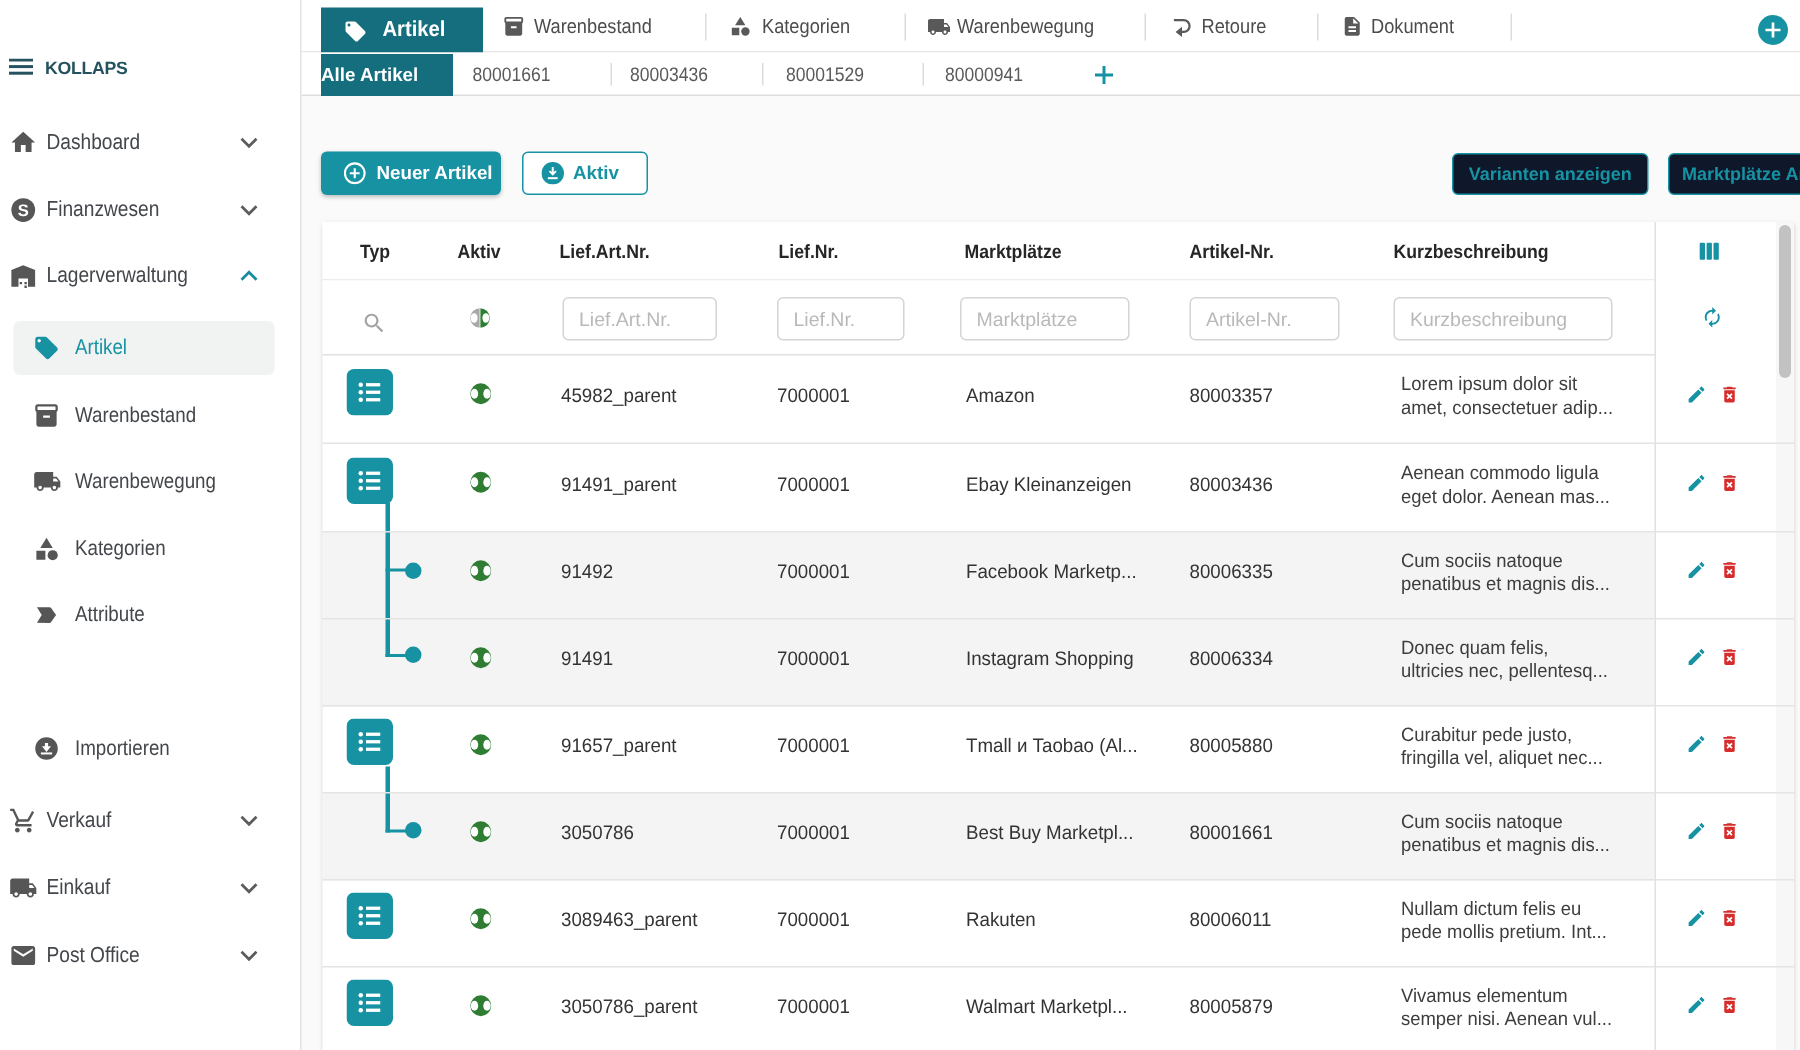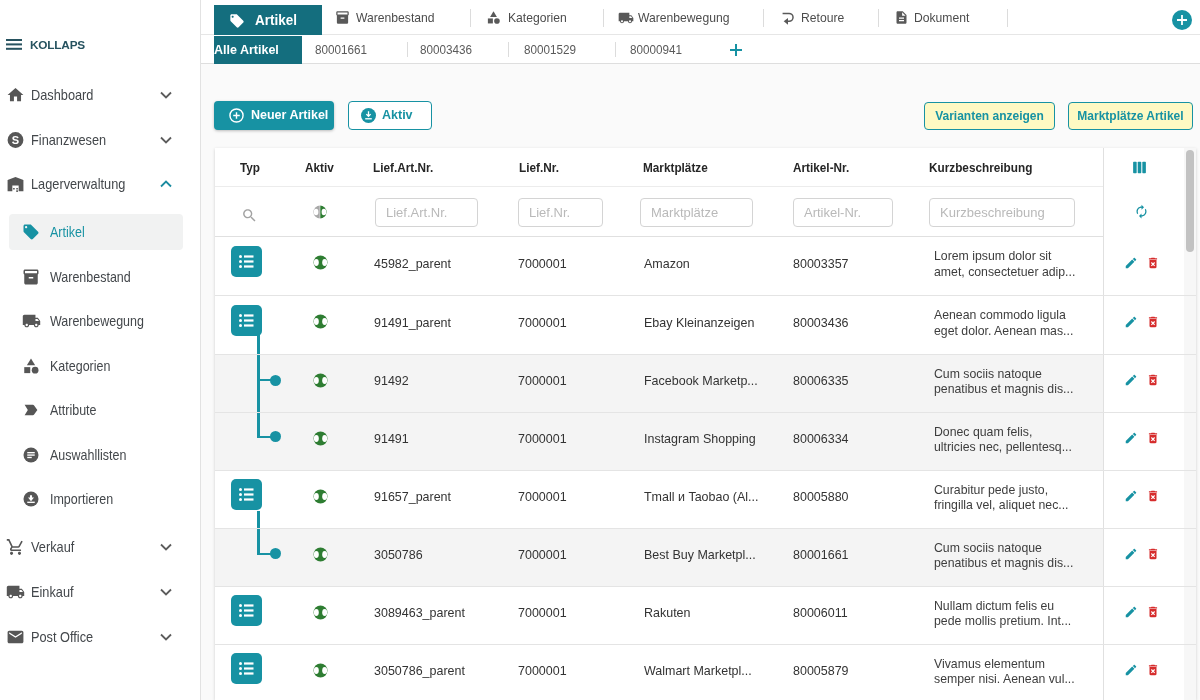--- a/index.html
+++ b/index.html
@@ -30,21 +30,21 @@
 .t2-label { position:absolute; top:0; height:29px; line-height:29px; font-size:13px; color:#5a5a5a; transform:scaleX(.9); transform-origin:left center; }
 .t2sep { position:absolute; top:7px; width:1px; height:15px; background:#dcdcdc; }
 #tab2-active { position:absolute; left:13px; top:1px; width:88px; height:28px; background:#146e7e; color:#fff; text-align:left; line-height:28px; font-size:12.5px; font-weight:700; }
 
 
 .btn { position:absolute; border-radius:4px; font-size:14px; }
 #btn-neu { left:214px; top:101px; width:120px; height:29px; background:#1792a3; box-shadow:0 1px 3px rgba(0,0,0,.25); }
 #btn-neu span { position:absolute; left:37px; top:0; height:34px; line-height:29px; color:#fff; font-weight:700; font-size:12.5px; }
 #btn-export { left:348px; top:101px; width:84px; height:29px; background:#fff; border:1px solid #1792a3; }
 #btn-export span { position:absolute; left:33px; top:0; height:27px; line-height:27px; color:#1792a3; font-weight:700; font-size:12.5px; }
-.btn-outline { background:#fef9c3; border:1px solid #1792a3; color:#1792a3; font-weight:500; text-align:center; }
+.btn-outline { background:#0f172a; border:1px solid #1792a3; color:#1792a3; font-weight:500; text-align:center;margin-left:44px; }
 #btn-var { left:924px; top:102px; width:131px; height:28px; line-height:26px; font-size:12px; font-weight:700; }
 #btn-ung { left:1068px; top:102px; width:125px; height:28px; line-height:26px; font-size:12px; font-weight:700; }
 
 
 #card { position:absolute; left:215px; top:148px; width:981px; height:552px; background:#fff; box-shadow:0 1px 3px rgba(0,0,0,.18); }
 #thead { position:absolute; left:0; top:0; width:981px; height:39px; background:#fff; border-bottom:1px solid #ececec; }
 .th { position:absolute; top:0; height:39px; line-height:39px; font-size:12.8px; font-weight:700; color:#262626; transform:scaleX(.92); transform-origin:left center; white-space:nowrap; }
 #tfilter { position:absolute; left:0; top:39px; width:981px; height:50px; background:#fff; border-bottom:1px solid #e0e0e0; }
 .finput { position:absolute; top:11px; height:29px; border:1px solid #d4d4d4; border-radius:4px; background:#fff; font-size:13px; color:#b9b9b9; line-height:27px; padding-left:10px; overflow:hidden; white-space:nowrap; }
 .trow { position:absolute; left:0; width:888px; }
@@ -126,32 +126,20 @@
           <path d="M3 13.5h8v8H3z"></path>
         </svg>
       <div class="tx">Kategorien</div>
     </div>
     <div class="sb-item sb-sub" style="top:395px">
       <svg class="ic" width="18" height="18" viewBox="0 0 24 24" fill="#565656">
           <path d="M3.5 18.99l11 .01c.67 0 1.27-.33 1.63-.84L20.5 12l-4.37-6.16c-.36-.51-.96-.84-1.63-.84l-11 .01L7.75 12 3.5 18.99z"></path>
         </svg>
       <div class="tx">Attribute</div>
     </div>
-    <div class="sb-item sb-sub" style="top:440px">
-      <svg class="ic" width="18" height="18" viewBox="0 0 24 24">
-          <circle cx="12" cy="12" r="10" fill="#565656"></circle>
-          <g fill="#fff">
-            <rect x="7" y="8" width="10" height="1.8"></rect>
-            <rect x="7" y="11.2" width="10" height="1.8"></rect>
-            <rect x="7" y="14.4" width="6" height="1.8"></rect>
-          </g>
-          <path d="M14.5 14l1.5 1.7 3-3.2" stroke="#565656" stroke-width="1.6" fill="none"></path>
-        </svg>
-      <div class="tx">Auswahllisten</div>
-    </div>
     <div class="sb-item sb-sub" style="top:484px">
       <svg class="ic" width="18" height="18" viewBox="0 0 24 24">
           <circle cx="12" cy="12" r="10" fill="#565656"></circle>
           <g fill="#fff">
             <path d="M12 6.5l4 5h-2.6v3h-2.8v-3H8z" transform="rotate(180 12 10.75)"></path>
             <rect x="7" y="15.5" width="10" height="1.8"></rect>
           </g>
         </svg>
       <div class="tx">Importieren</div>
     </div>

